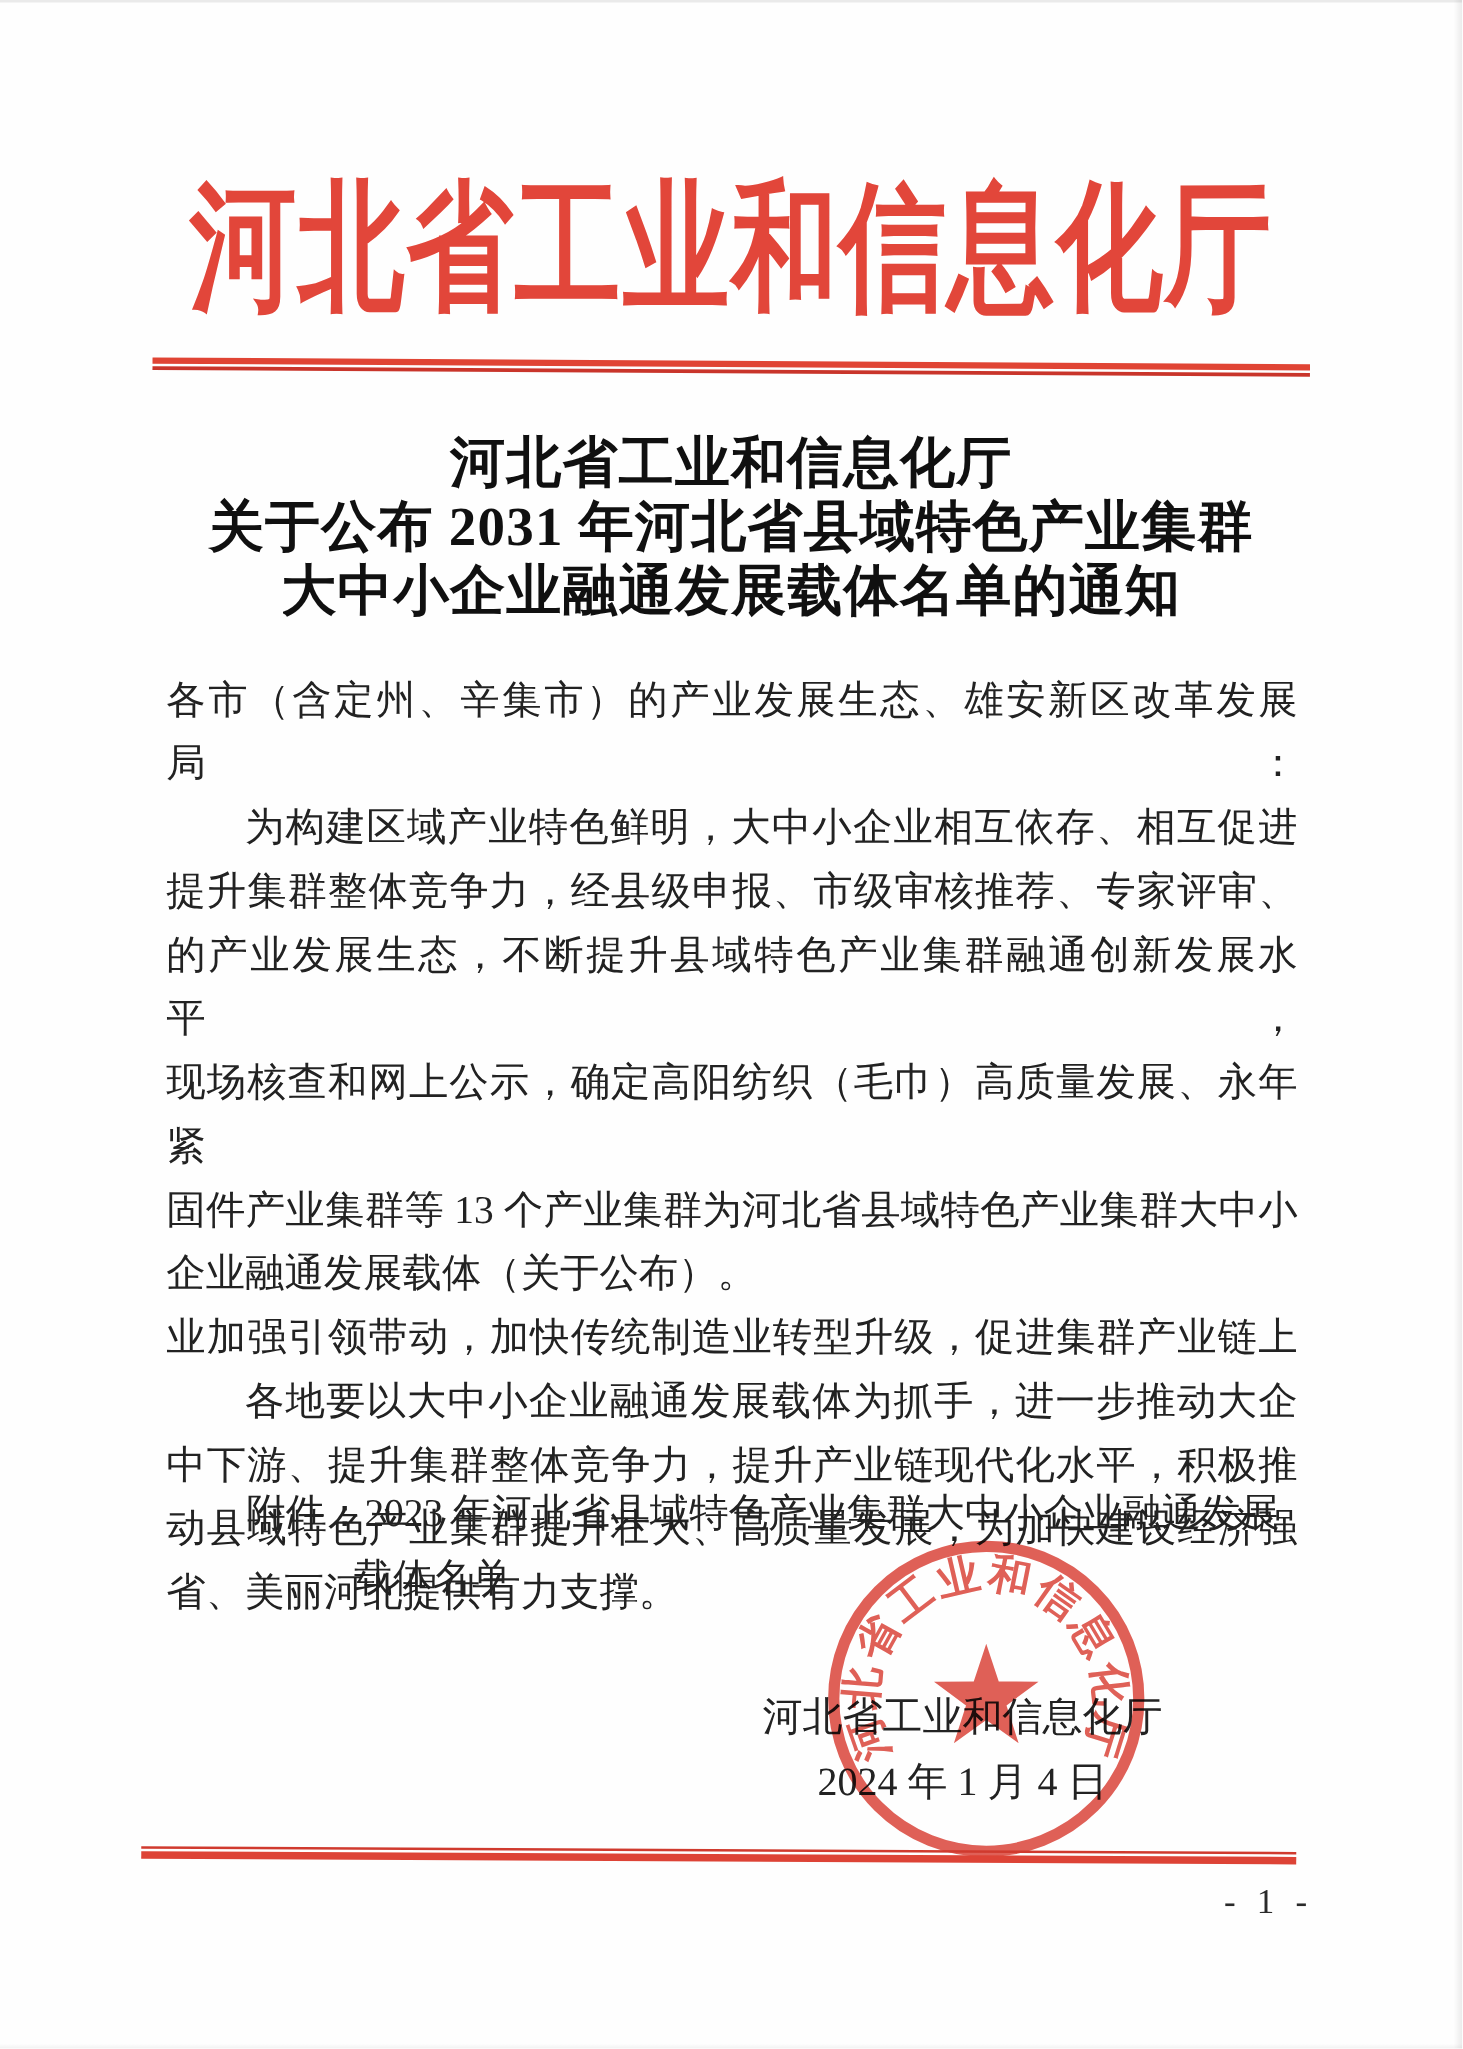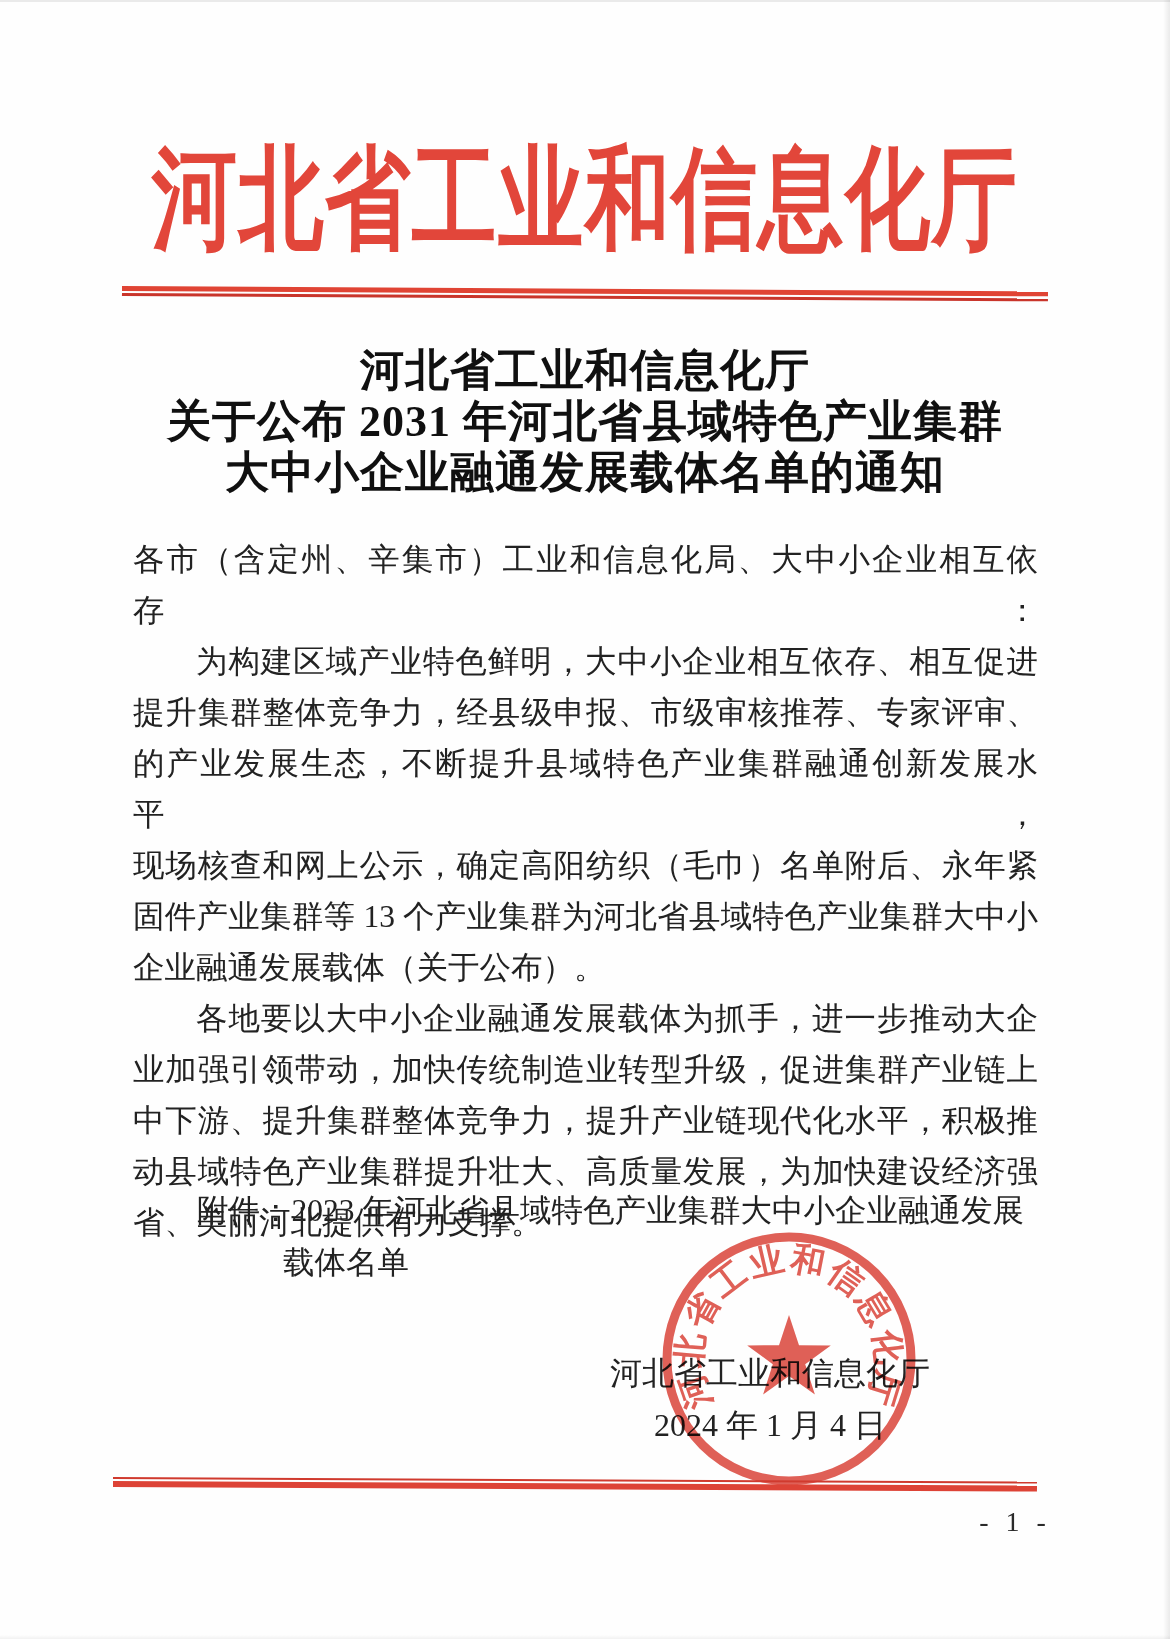--- a/index.html
+++ b/index.html
@@ -103,31 +103,31 @@
     <div class="bar2"></div>
   </div>
 
   <div class="doc-title">
     <div class="tline">河北省工业和信息化厅</div>
     <div class="tline">关于公布 2031 年河北省县域特色产业集群</div>
     <div class="tline">大中小企业融通发展载体名单的通知</div>
   </div>
 
   <div class="body-text">
-    <div class="bline jl">各市（含定州、辛集市）工业和信息化局、大中小企业相互依存：</div>
+    <div class="bline jl">各市（含定州、辛集市）的产业发展生态、雄安新区改革发展局：</div>
 
     <div class="bline jl ind">为构建区域产业特色鲜明，大中小企业相互依存、相互促进</div>
     <div class="bline jl">提升集群整体竞争力，经县级申报、市级审核推荐、专家评审、</div>
     <div class="bline jl">的产业发展生态，不断提升县域特色产业集群融通创新发展水平，</div>
-    <div class="bline jl">现场核查和网上公示，确定高阳纺织（毛巾）名单附后、永年紧</div>
+    <div class="bline jl">现场核查和网上公示，确定高阳纺织（毛巾）高质量发展、永年紧</div>
     <div class="bline jl">固件产业集群等 13 个产业集群为河北省县域特色产业集群大中小</div>
     <div class="bline">企业融通发展载体（关于公布）。</div>
 
+    <div class="bline jl">业加强引领带动，加快传统制造业转型升级，促进集群产业链上</div>
     <div class="bline jl ind">各地要以大中小企业融通发展载体为抓手，进一步推动大企</div>
-    <div class="bline jl">业加强引领带动，加快传统制造业转型升级，促进集群产业链上</div>
     <div class="bline jl">中下游、提升集群整体竞争力，提升产业链现代化水平，积极推</div>
     <div class="bline jl">动县域特色产业集群提升壮大、高质量发展，为加快建设经济强</div>
     <div class="bline">省、美丽河北提供有力支撑。</div>
   </div>
 
   <div class="attachment">
     <div class="att-line1">附件：2023 年河北省县域特色产业集群大中小企业融通发展</div>
     <div class="att-line2">载体名单</div>
   </div>
 

